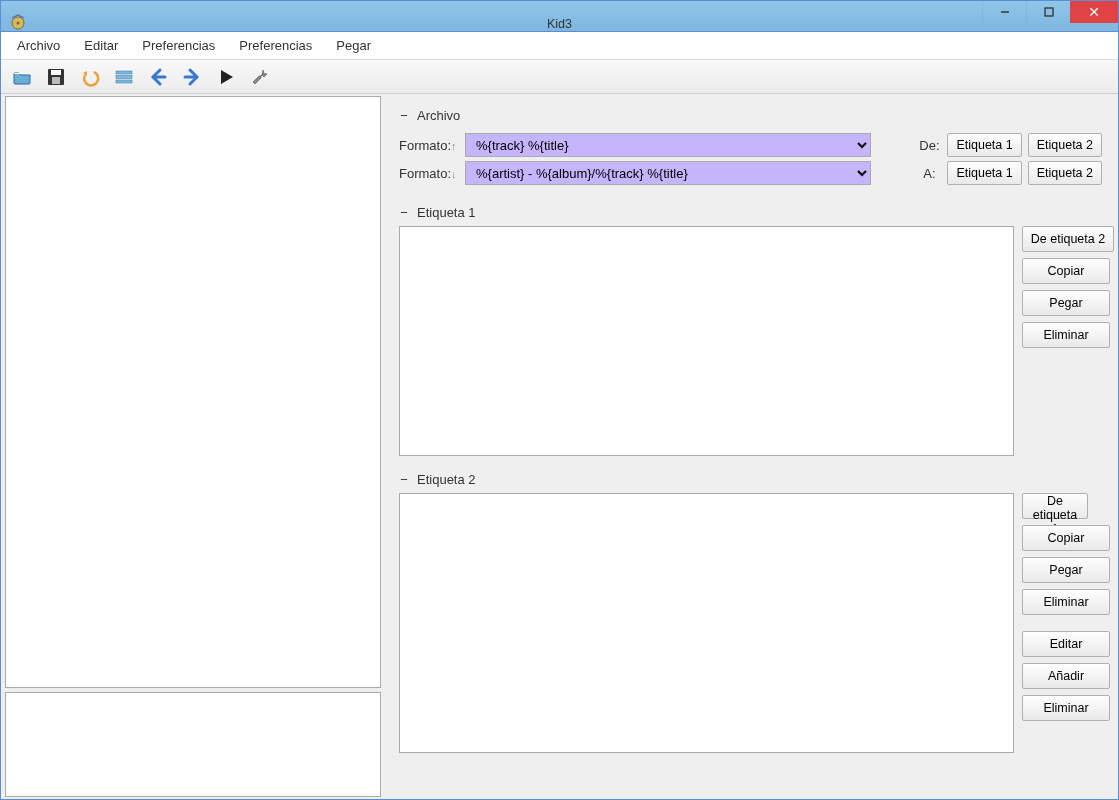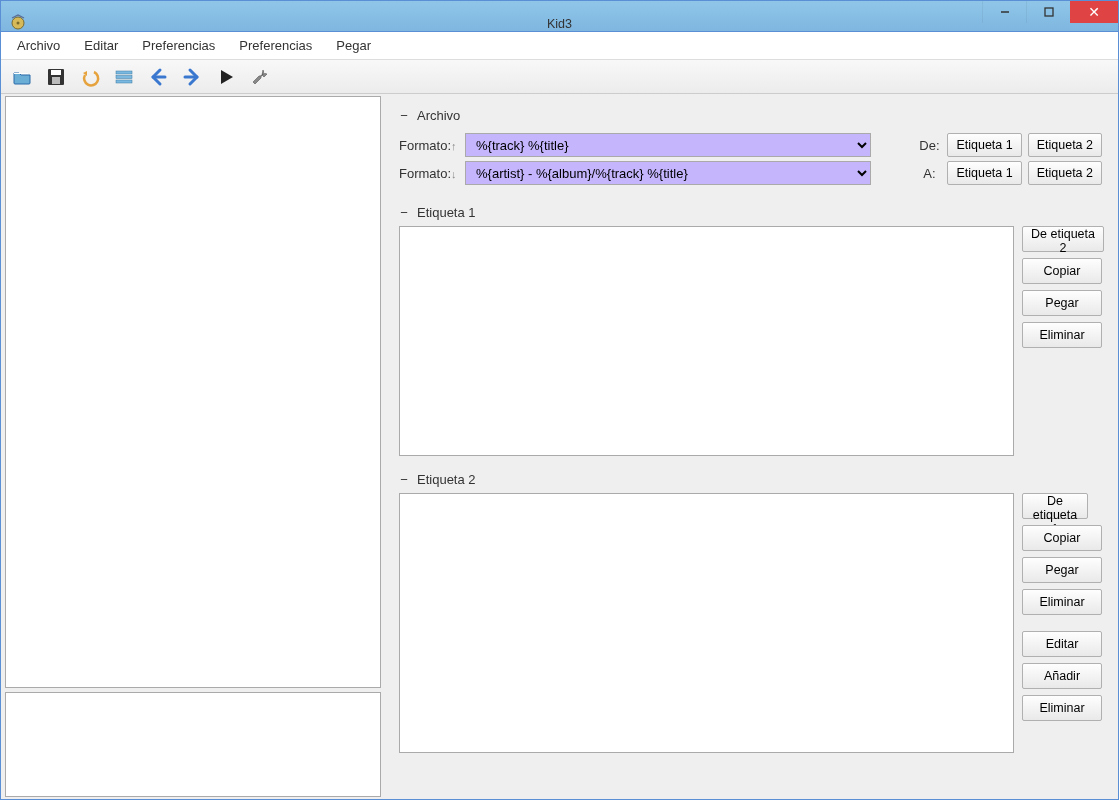--- a/index.html
+++ b/index.html
@@ -177,21 +177,21 @@
     padding: 0 8px;
     border: 1px solid #b0b0b0;
     background: linear-gradient(to bottom, #fefefe, #e9e9e9);
     font-size: 12.5px;
     cursor: pointer;
     border-radius: 2px;
     font-family: inherit;
   }
   .btn-med {
     height: 26px;
-    width: 80px;
+    width: 88px;
     padding: 0 6px;
     border: 1px solid #b0b0b0;
     background: linear-gradient(to bottom, #fefefe, #e9e9e9);
     font-size: 12.5px;
     cursor: pointer;
     border-radius: 2px;
     margin-bottom: 6px;
     font-family: inherit;
   }
   .tag-area {
@@ -344,21 +344,21 @@
 
         <div class="section-gap"></div>
 
         <div class="section-header">
           <span class="collapse-sign">−</span>
           <span>Etiqueta 1</span>
         </div>
         <div class="tag-area">
           <div class="tag-list"></div>
           <div class="tag-btn-col">
-            <button class="btn-med" style="width:82px">De etiqueta 2</button>
+            <button class="btn-med" style="width:92px">De etiqueta 2</button>
             <button class="btn-med">Copiar</button>
             <button class="btn-med">Pegar</button>
             <button class="btn-med">Eliminar</button>
           </div>
         </div>
 
         <div class="section-gap"></div>
 
         <div class="section-header">
           <span class="collapse-sign">−</span>

